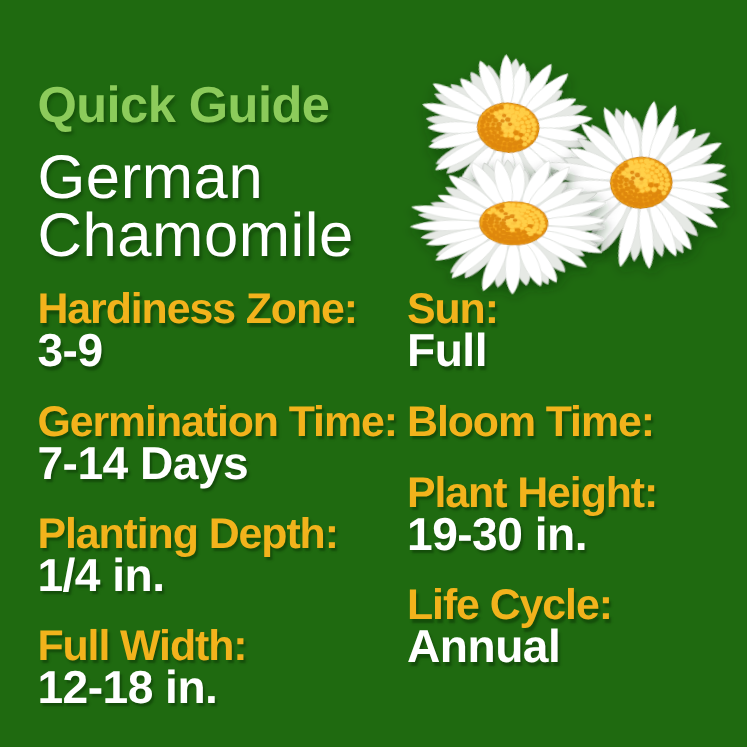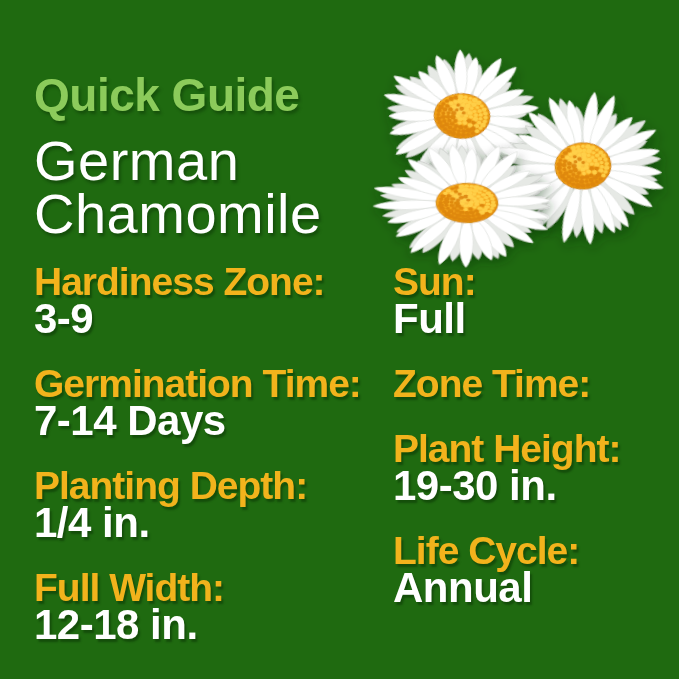--- a/index.html
+++ b/index.html
@@ -31,21 +31,21 @@
     color:var(--white);
     text-shadow:2px 3px 3px rgba(5,35,3,.4);
   }
   .flowers{
     position:absolute;right:0;top:0;
     width:324px;height:240px;
     pointer-events:none;
   }
   .col{position:absolute;top:223px;}
   .col-left{left:34px;width:345px;}
-  .col-right{left:393px;width:286px;}
+  .col-right{left:370px;width:286px;}
   .spec{margin:0 0 28px 0;}
   .spec-label{
     font-size:39px;font-weight:bold;line-height:37px;
     letter-spacing:-1px;
     color:var(--yellow);
     text-shadow:2px 3px 2px rgba(5,35,3,.4);
     white-space:nowrap;
   }
   .spec-value{
     font-size:42px;font-weight:bold;line-height:37px;
@@ -510,21 +510,21 @@
       <div class="spec-value">12-18 in.</div>
     </div>
   </div>
 
   <div class="col col-right">
     <div class="spec">
       <div class="spec-label">Sun:</div>
       <div class="spec-value">Full</div>
     </div>
     <div class="spec">
-      <div class="spec-label">Zone Time:</div>
+      <div class="spec-label">Bloom Time:</div>
     </div>
     <div class="spec">
       <div class="spec-label">Plant Height:</div>
       <div class="spec-value">19-30 in.</div>
     </div>
     <div class="spec">
       <div class="spec-label">Life Cycle:</div>
       <div class="spec-value">Annual</div>
     </div>
   </div>

